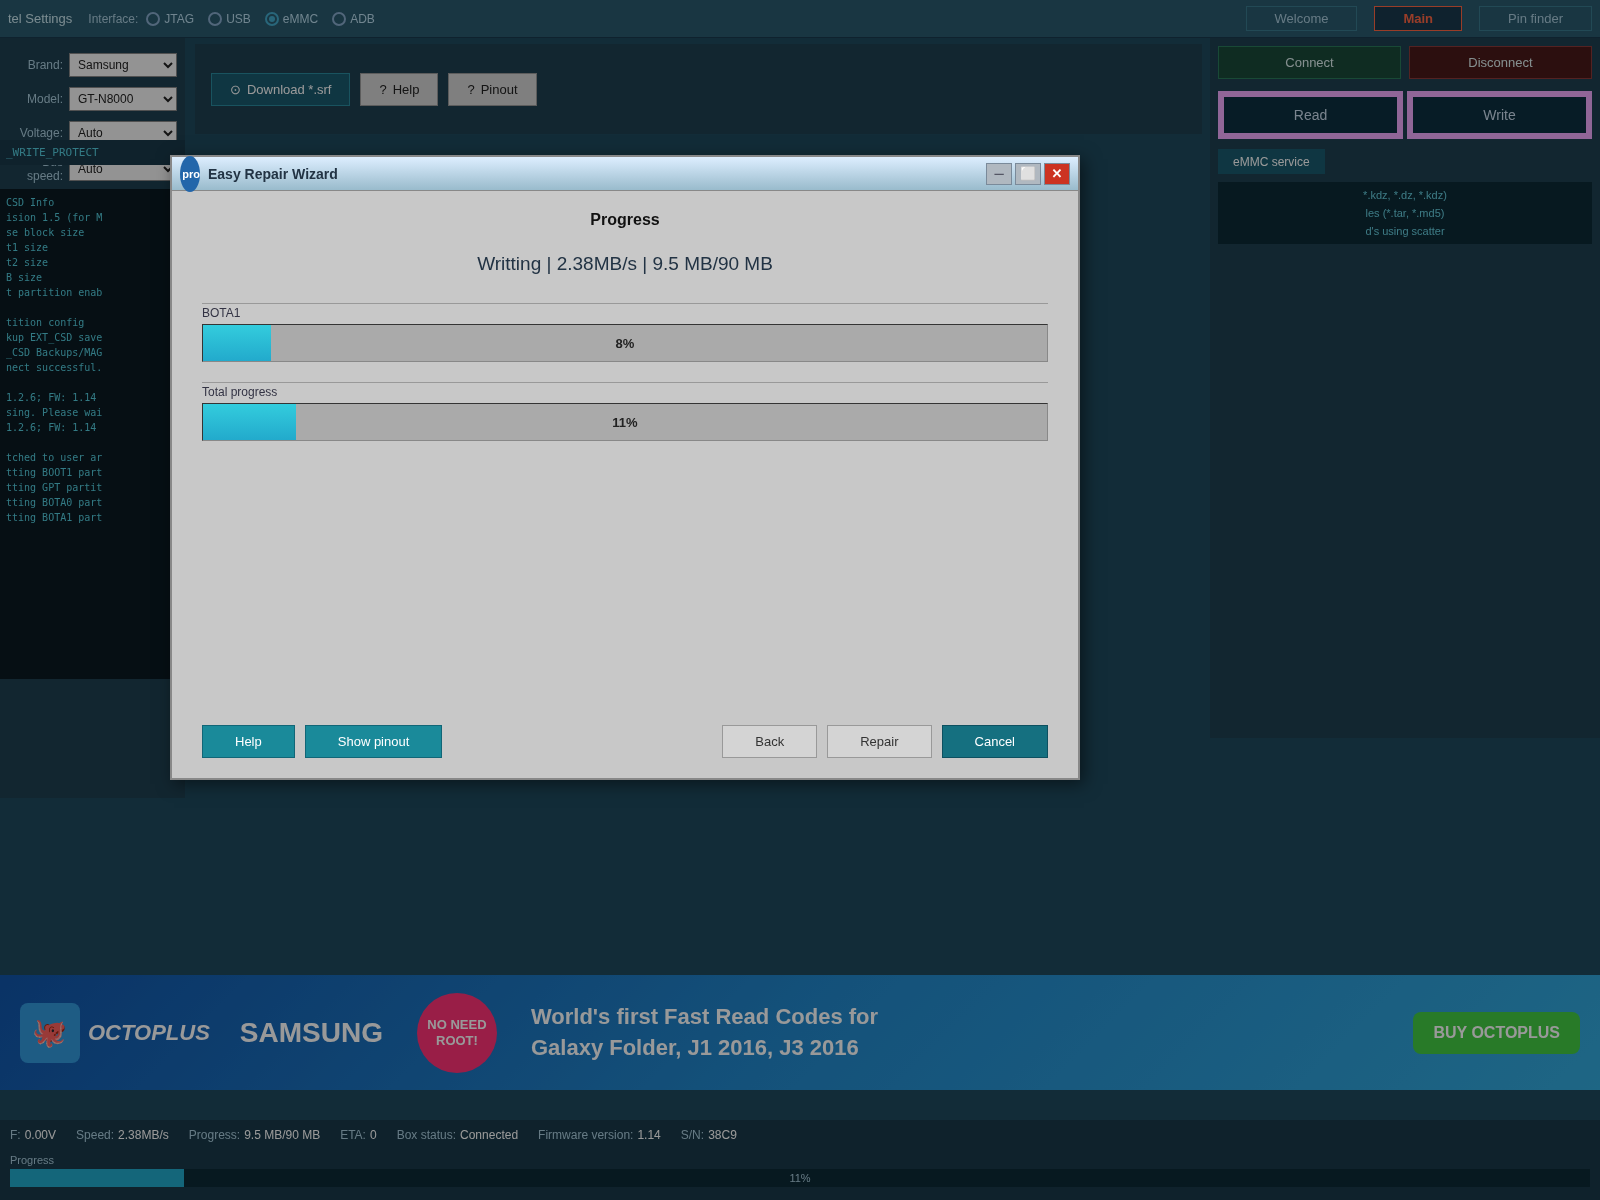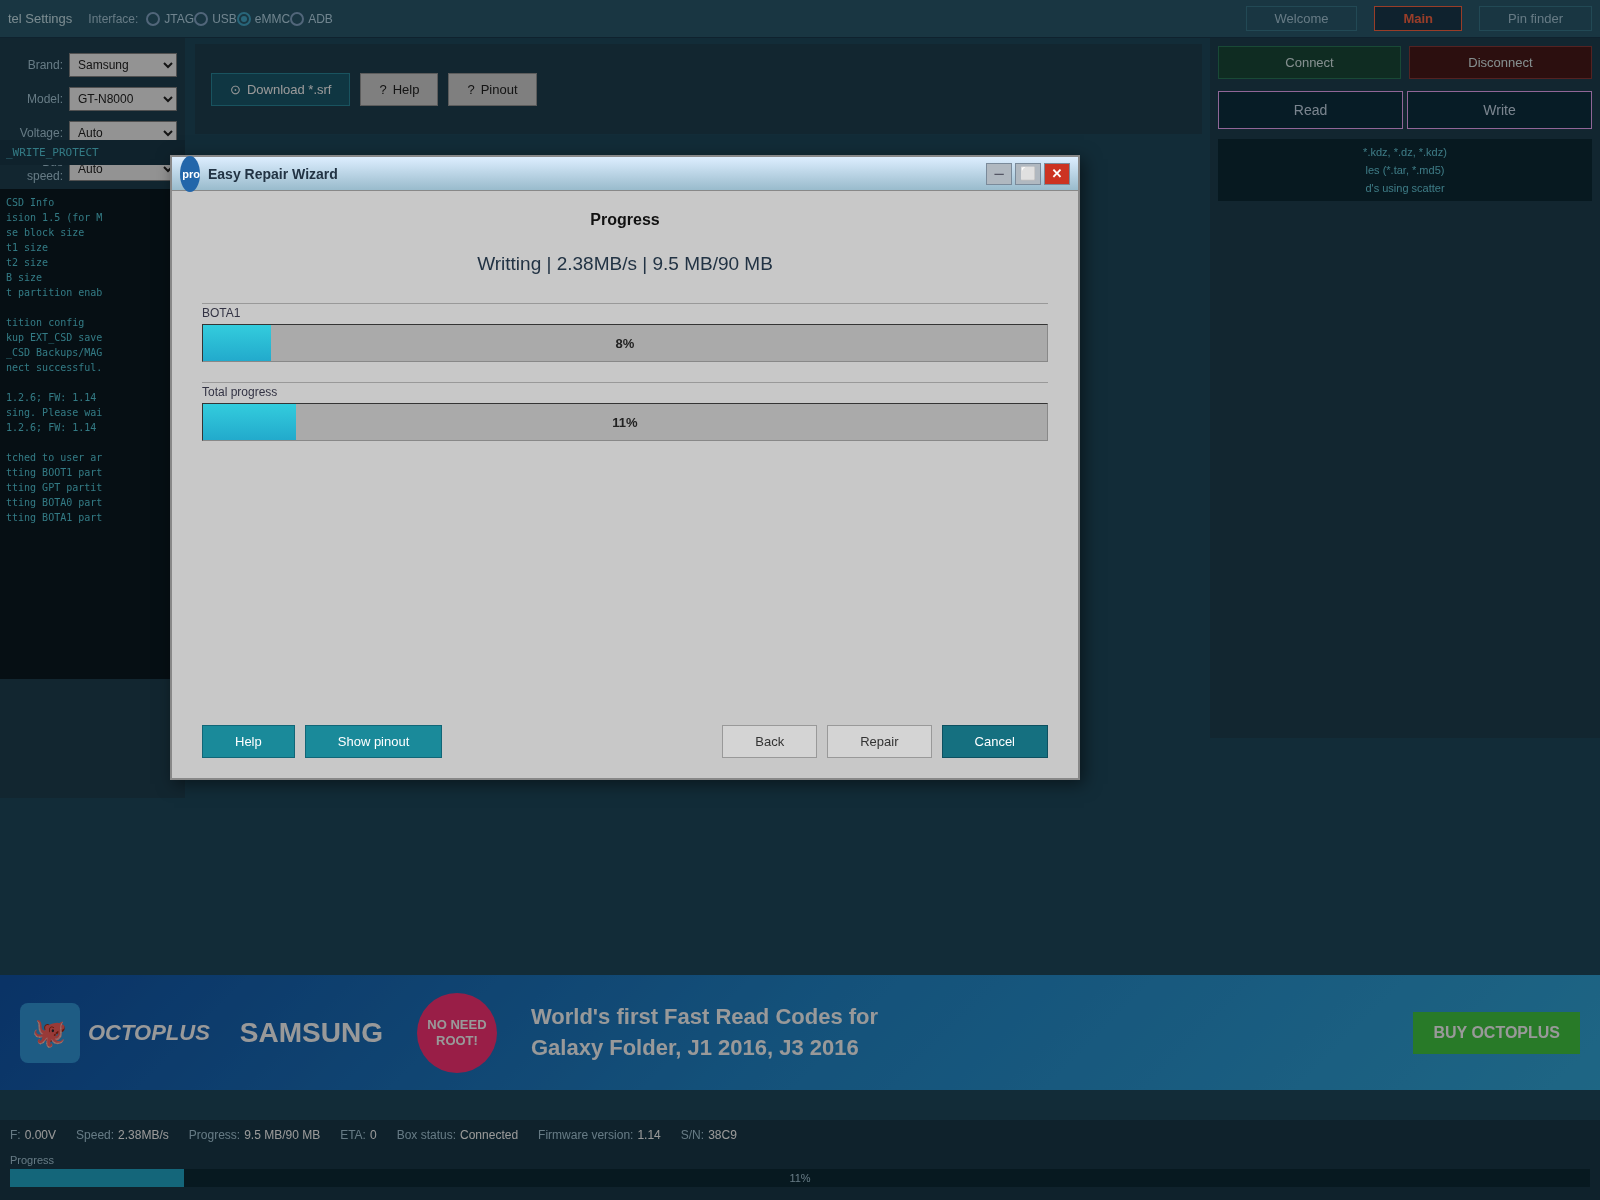--- a/index.html
+++ b/index.html
@@ -41,20 +41,21 @@
     }
 
     .interface-label {
       color: #aaccdd;
       font-size: 12px;
       margin-left: 8px;
     }
 
     .radio-group {
       display: flex;
+      gap: 14px;
       align-items: center;
     }
 
     .radio-item {
       display: flex;
       align-items: center;
       gap: 4px;
       color: #bbddee;
       font-size: 12px;
     }
@@ -198,21 +199,21 @@
       display: flex;
       gap: 4px;
       margin-bottom: 10px;
     }
 
     .rw-btn {
       flex: 1;
       padding: 10px;
       background: #0d3040;
       color: #ccddee;
-      border: 1px solid #f0abfc;
+      border: 6px solid #f0abfc;
       cursor: pointer;
       font-size: 14px;
     }
 
     .service-tabs {
       display: flex;
       gap: 0;
       margin-bottom: 8px;
     }
 
@@ -471,21 +472,21 @@
       color: white;
       font-size: 22px;
       font-weight: bold;
       line-height: 1.4;
     }
 
     .buy-btn {
       background: #44cc44;
       color: white;
       padding: 12px 20px;
-      border-radius: 0;
+      border-radius: 8px;
       font-weight: bold;
       font-size: 16px;
       cursor: pointer;
       border: none;
       white-space: nowrap;
     }
 
     
     .status-bar {
       position: absolute;
@@ -655,20 +656,23 @@
 
 <div class="right-panel">
   <div class="action-buttons">
     <button class="action-btn connect">Connect</button>
     <button class="action-btn disconnect">Disconnect</button>
   </div>
   <div class="rw-buttons">
     <button class="rw-btn">Read</button>
     <button class="rw-btn">Write</button>
   </div>
+  <div class="service-tabs">
+    <div class="service-tab active">eMMC service</div>
+  </div>
   <div class="service-list">
     <div class="service-item">*.kdz, *.dz, *.kdz)</div>
     <div class="service-item">les (*.tar, *.md5)</div>
     <div class="service-item">d's using scatter</div>
   </div>
 </div>
 
 <div style="position:absolute; top:44px; left:195px; right:398px; height:90px; background:#1e4050; display:flex; align-items:center; padding:8px 16px; gap:10px;">
   <button style="background:#1a5a6e; color:white; border:1px solid #2a8a9e; padding:8px 18px; cursor:pointer; font-size:13px; display:flex; align-items:center; gap:6px;">
     <span>⊙</span>

